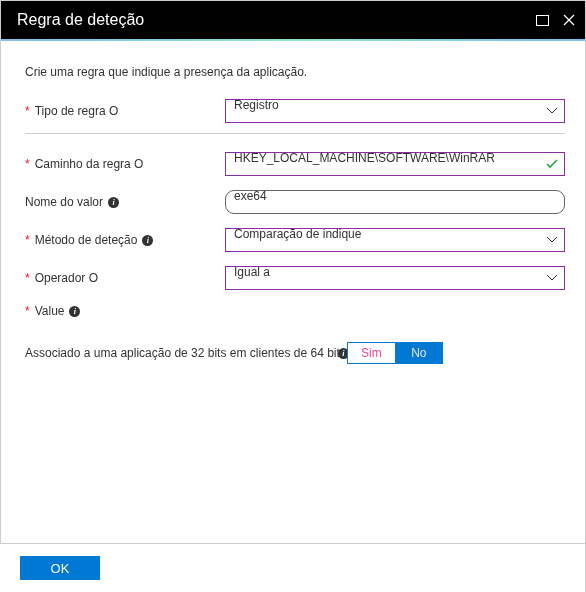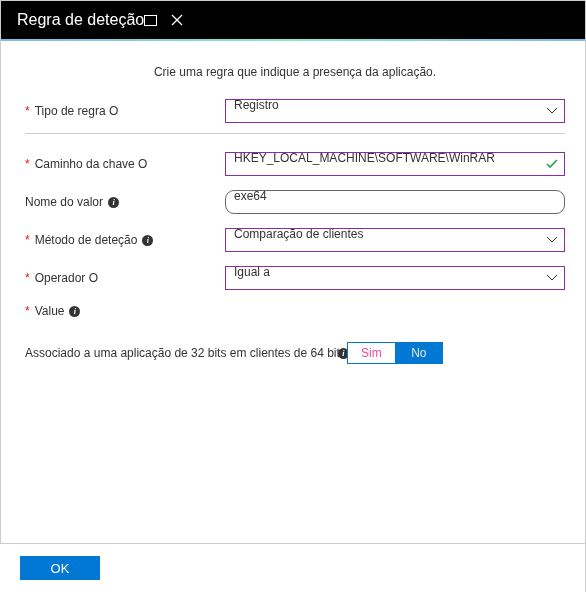--- a/index.html
+++ b/index.html
@@ -12,21 +12,21 @@
       height: 592px;
       overflow: hidden;
       border: 1px solid #ccc;
     }
     .titlebar {
       background: #000;
       color: #fff;
       height: 38px;
       display: flex;
       align-items: center;
-      justify-content: flex-start;
+      justify-content: space-between;
       padding: 0 10px 0 16px;
     }
     .titlebar h1 {
       font-size: 16px;
       font-weight: 400;
     }
     .title-icons {
       display: flex;
       gap: 14px;
       align-items: center;
@@ -42,21 +42,20 @@
       background: linear-gradient(to right, #0078d4 0%, #20c997 50%, #0078d4 100%);
       opacity: 0.5;
     }
     .content {
       padding: 24px 20px 0 24px;
     }
     .intro {
       font-size: 12px;
       margin-bottom: 20px;
       color: #333;
-      text-align: center;
     }
     .row {
       display: flex;
       align-items: center;
       margin-bottom: 14px;
     }
     .row.first { margin-bottom: 10px; }
     .label {
       width: 200px;
       font-size: 12px;
@@ -203,21 +202,21 @@
         </span>
       </div>
     </div>
   </div>
 
   <hr class="hr">
 
   <div class="row">
     <div class="label">
       <span class="req">*</span>
-      <span>Caminho da chave O</span>
+      <span>Caminho da regra O</span>
     </div>
     <div class="field">
       <div class="input">
         <span>HKEY_LOCAL_MACHINE\SOFTWARE\WinRAR</span>
         <span class="chk">
           <svg width="12" height="10" viewBox="0 0 12 10">
               <path d="M1 5 L4 8 L11 1" fill="none" stroke="#28a745" stroke-width="1.6"></path>
             </svg>
         </span>
       </div>
@@ -237,21 +236,21 @@
   </div>
 
   <div class="row">
     <div class="label">
       <span class="req">*</span>
       <span>Método de deteção</span>
       <span class="info">i</span>
     </div>
     <div class="field">
       <div class="select">
-        <span>Comparação de clientes</span>
+        <span>Comparação de indique</span>
         <span class="chev">
           <svg width="12" height="8" viewBox="0 0 12 8">
               <path d="M1 1 L6 6 L11 1" fill="none" stroke="#333" stroke-width="1"></path>
             </svg>
         </span>
       </div>
     </div>
   </div>
 
   <div class="row">

